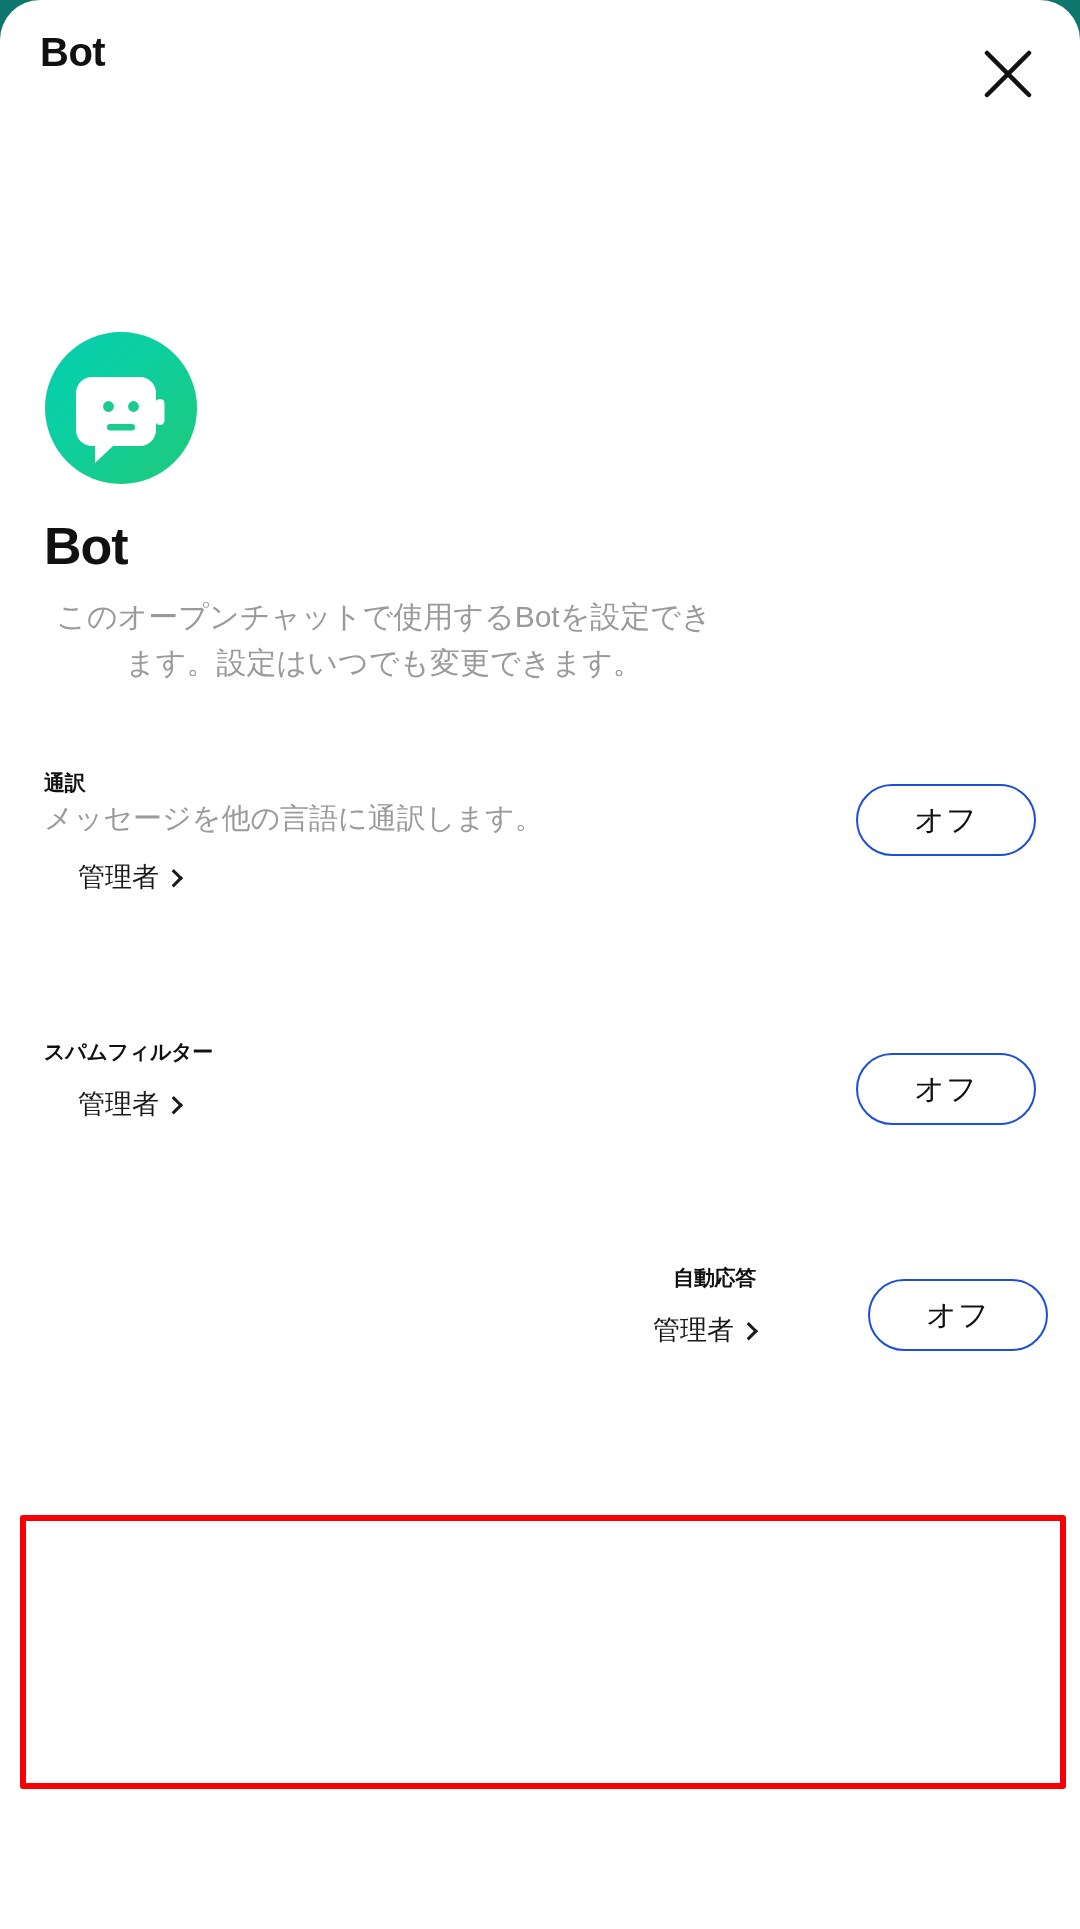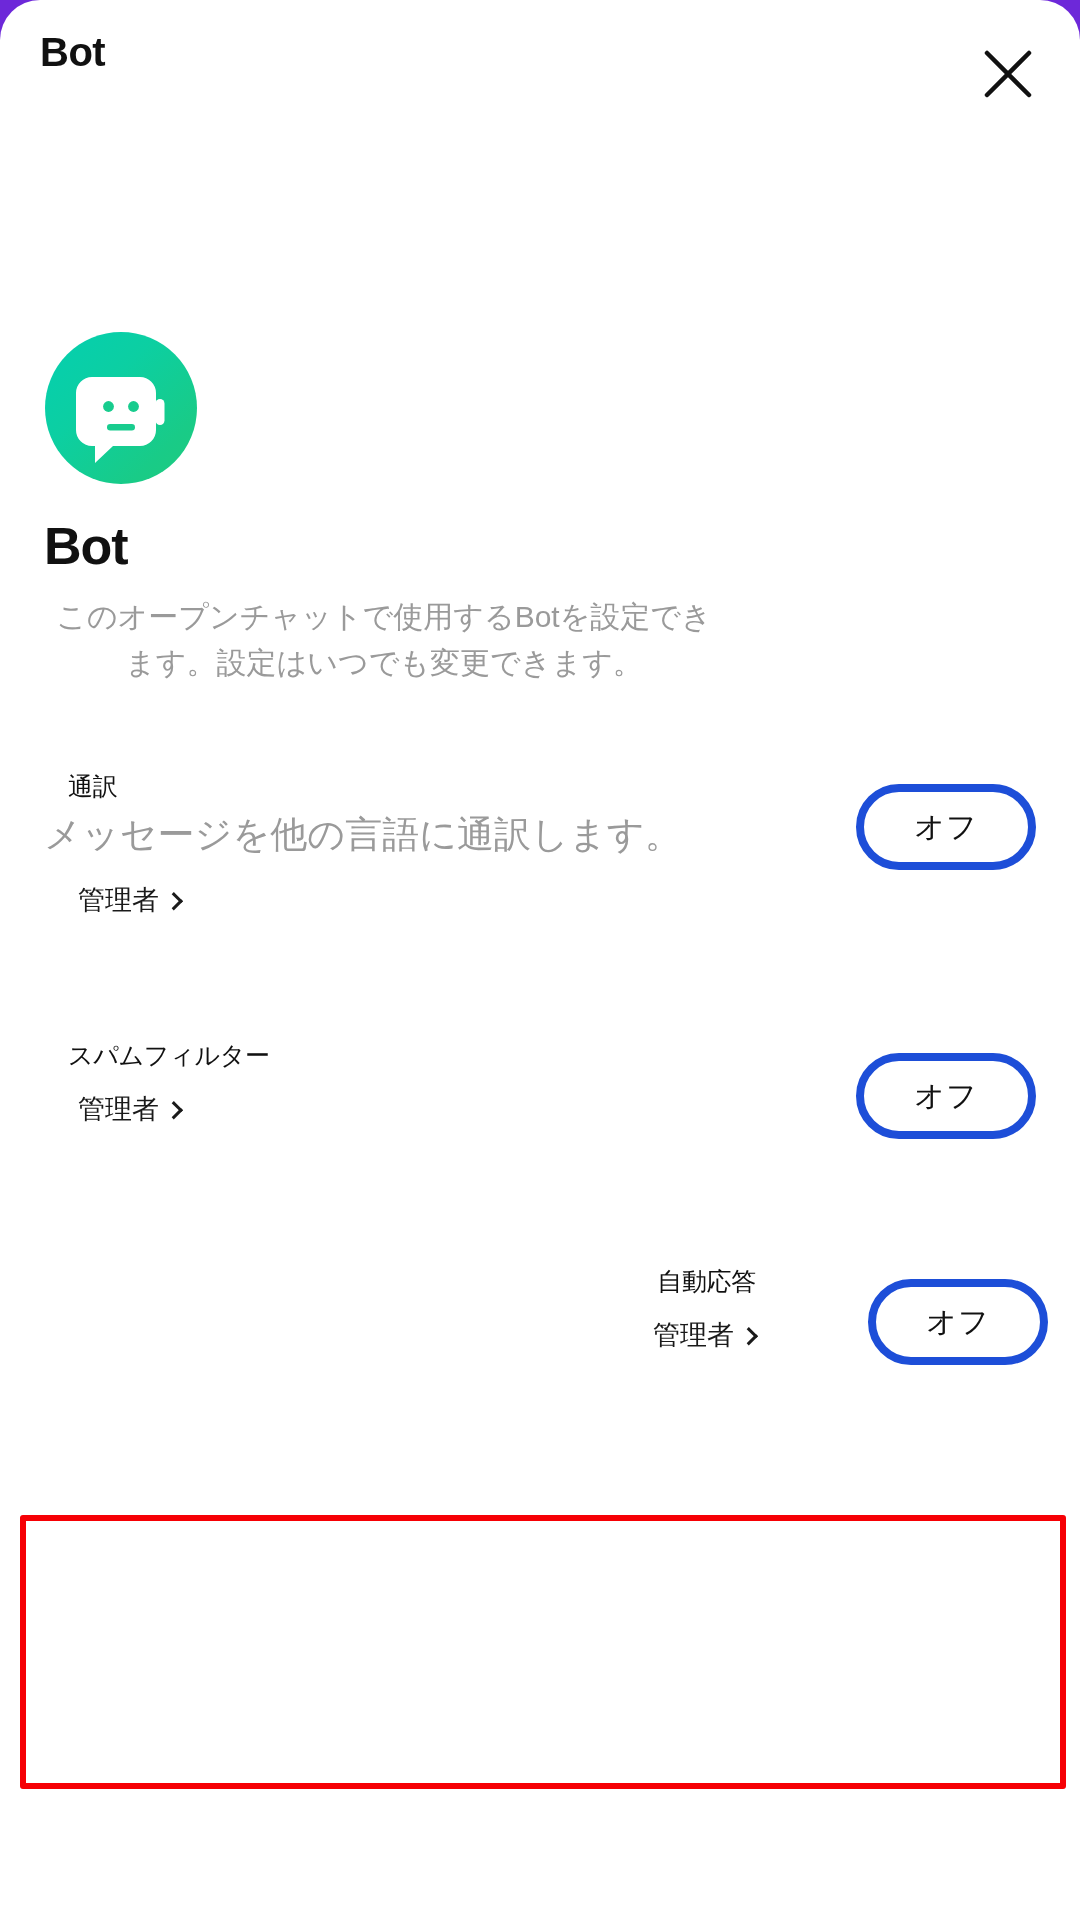--- a/index.html
+++ b/index.html
@@ -5,21 +5,21 @@
   * { margin:0; padding:0; box-sizing:border-box; }
   html, body {
     width:1080px; height:1929px;
     background:#000;
     font-family:"Liberation Sans","DejaVu Sans",sans-serif;
     overflow:hidden;
   }
   #screen {
     position:relative;
     width:1080px; height:1929px;
-    background:#6d28d9;
+    background:#0f766e;
   }
   
   #sheet {
     position:absolute;
     left:0; top:0;
     width:1080px; height:1929px;
     background:#ffffff;
     border-top-left-radius:40px;
     border-top-right-radius:40px;
     overflow:hidden;
@@ -90,30 +90,28 @@
     padding:0 44px;
   }
   .feature-inner {
     position:relative;
     display:flex;
     align-items:flex-start;
     justify-content:space-between;
   }
   .feature-text { flex:0 0 auto; width:700px; }
   .feature-title {
-    font-size:25px;
-    font-weight:400;
+    font-size:21px;
+    font-weight:700;
     color:#111111;
     line-height:1.28;
     letter-spacing:-0.3px;
-    margin-left:24px;
   }
   .feature-desc {
-    margin-top:6px;
-    font-size:37px;
+    font-size:29px;
     color:#9a9a9a;
     line-height:1.46;
   }
   .feature-admin {
     margin-top:22px;
     font-size:27px;
     color:#1a1a1a;
     display:inline-flex;
     align-items:center;
     gap:9px;
@@ -123,23 +121,23 @@
   }
   .chevron-right {
     display:inline-block;
     width:13px; height:13px;
     border-top:3px solid #1a1a1a;
     border-right:3px solid #1a1a1a;
     transform:rotate(45deg) translateY(1px);
   }
   .toggle-pill {
     flex:0 0 auto;
-    width:180px; height:86px;
+    width:180px; height:72px;
     margin-top:14px;
-    border:8px solid #1d4ed8;
+    border:2px solid #1d4ed8;
     border-radius:43px;
     background:#ffffff;
     display:flex;
     align-items:center;
     justify-content:center;
     font-size:30px;
     color:#111111;
     cursor:pointer;
     letter-spacing:1px;
   }

